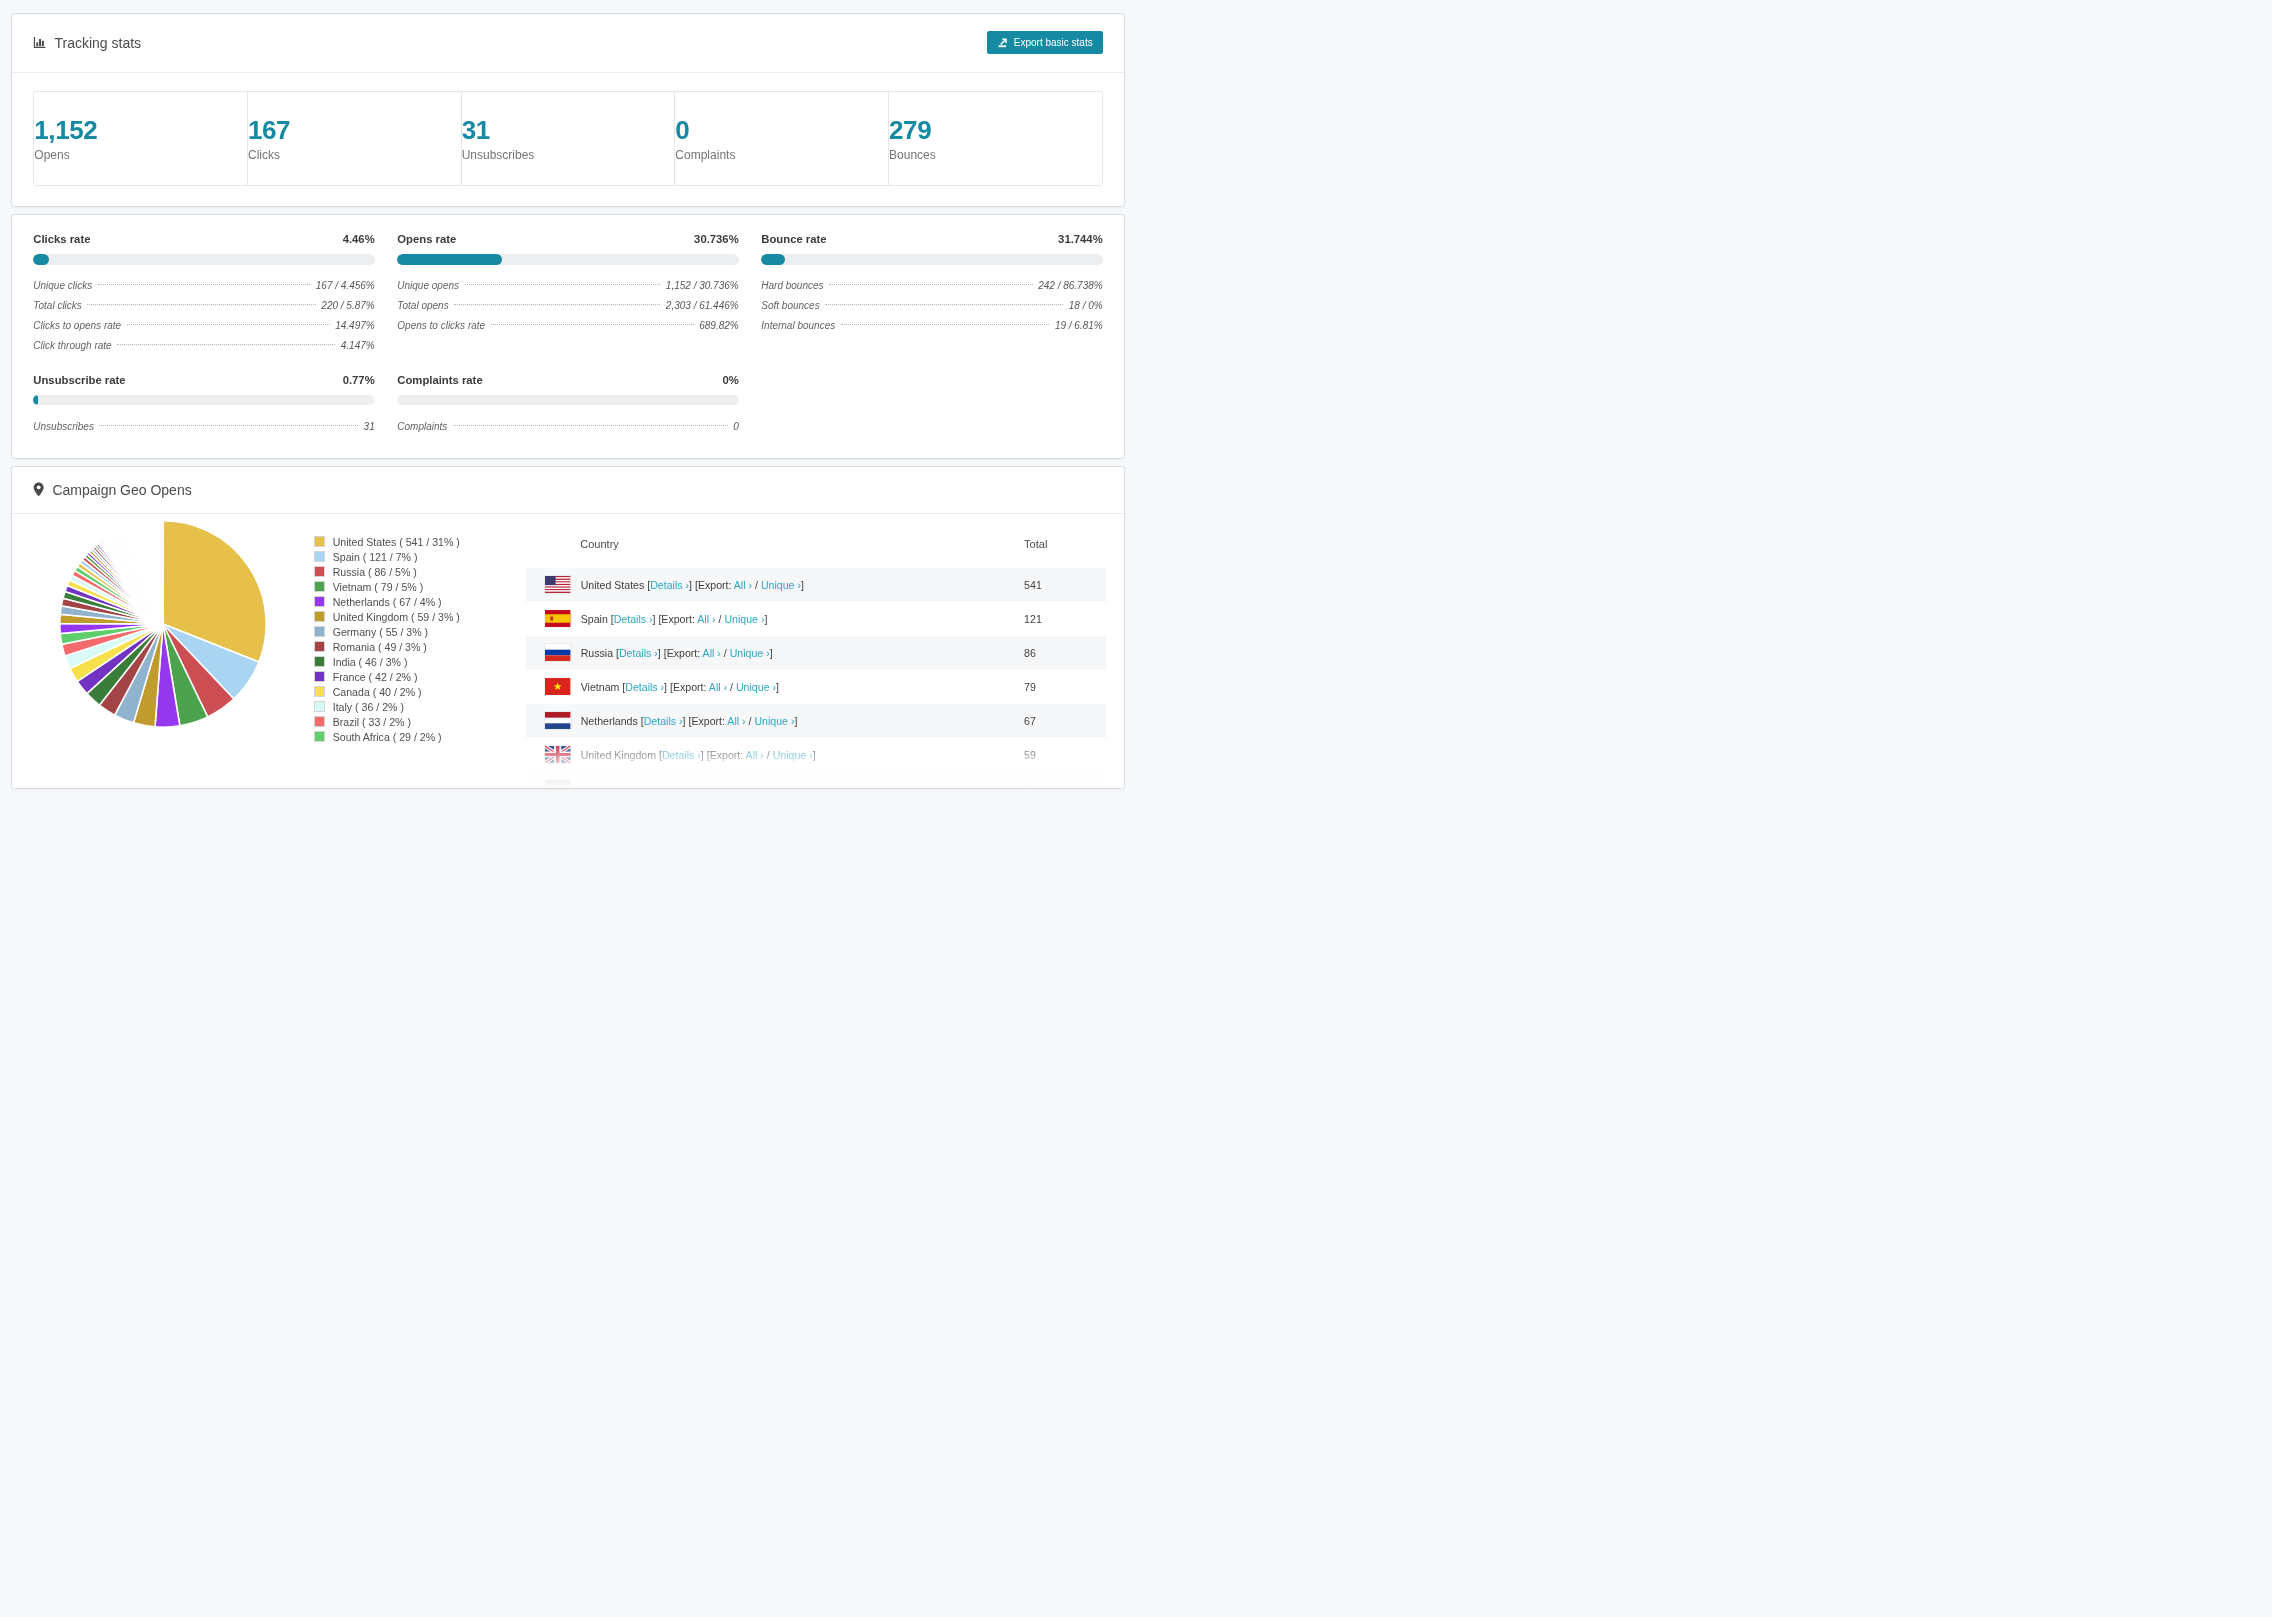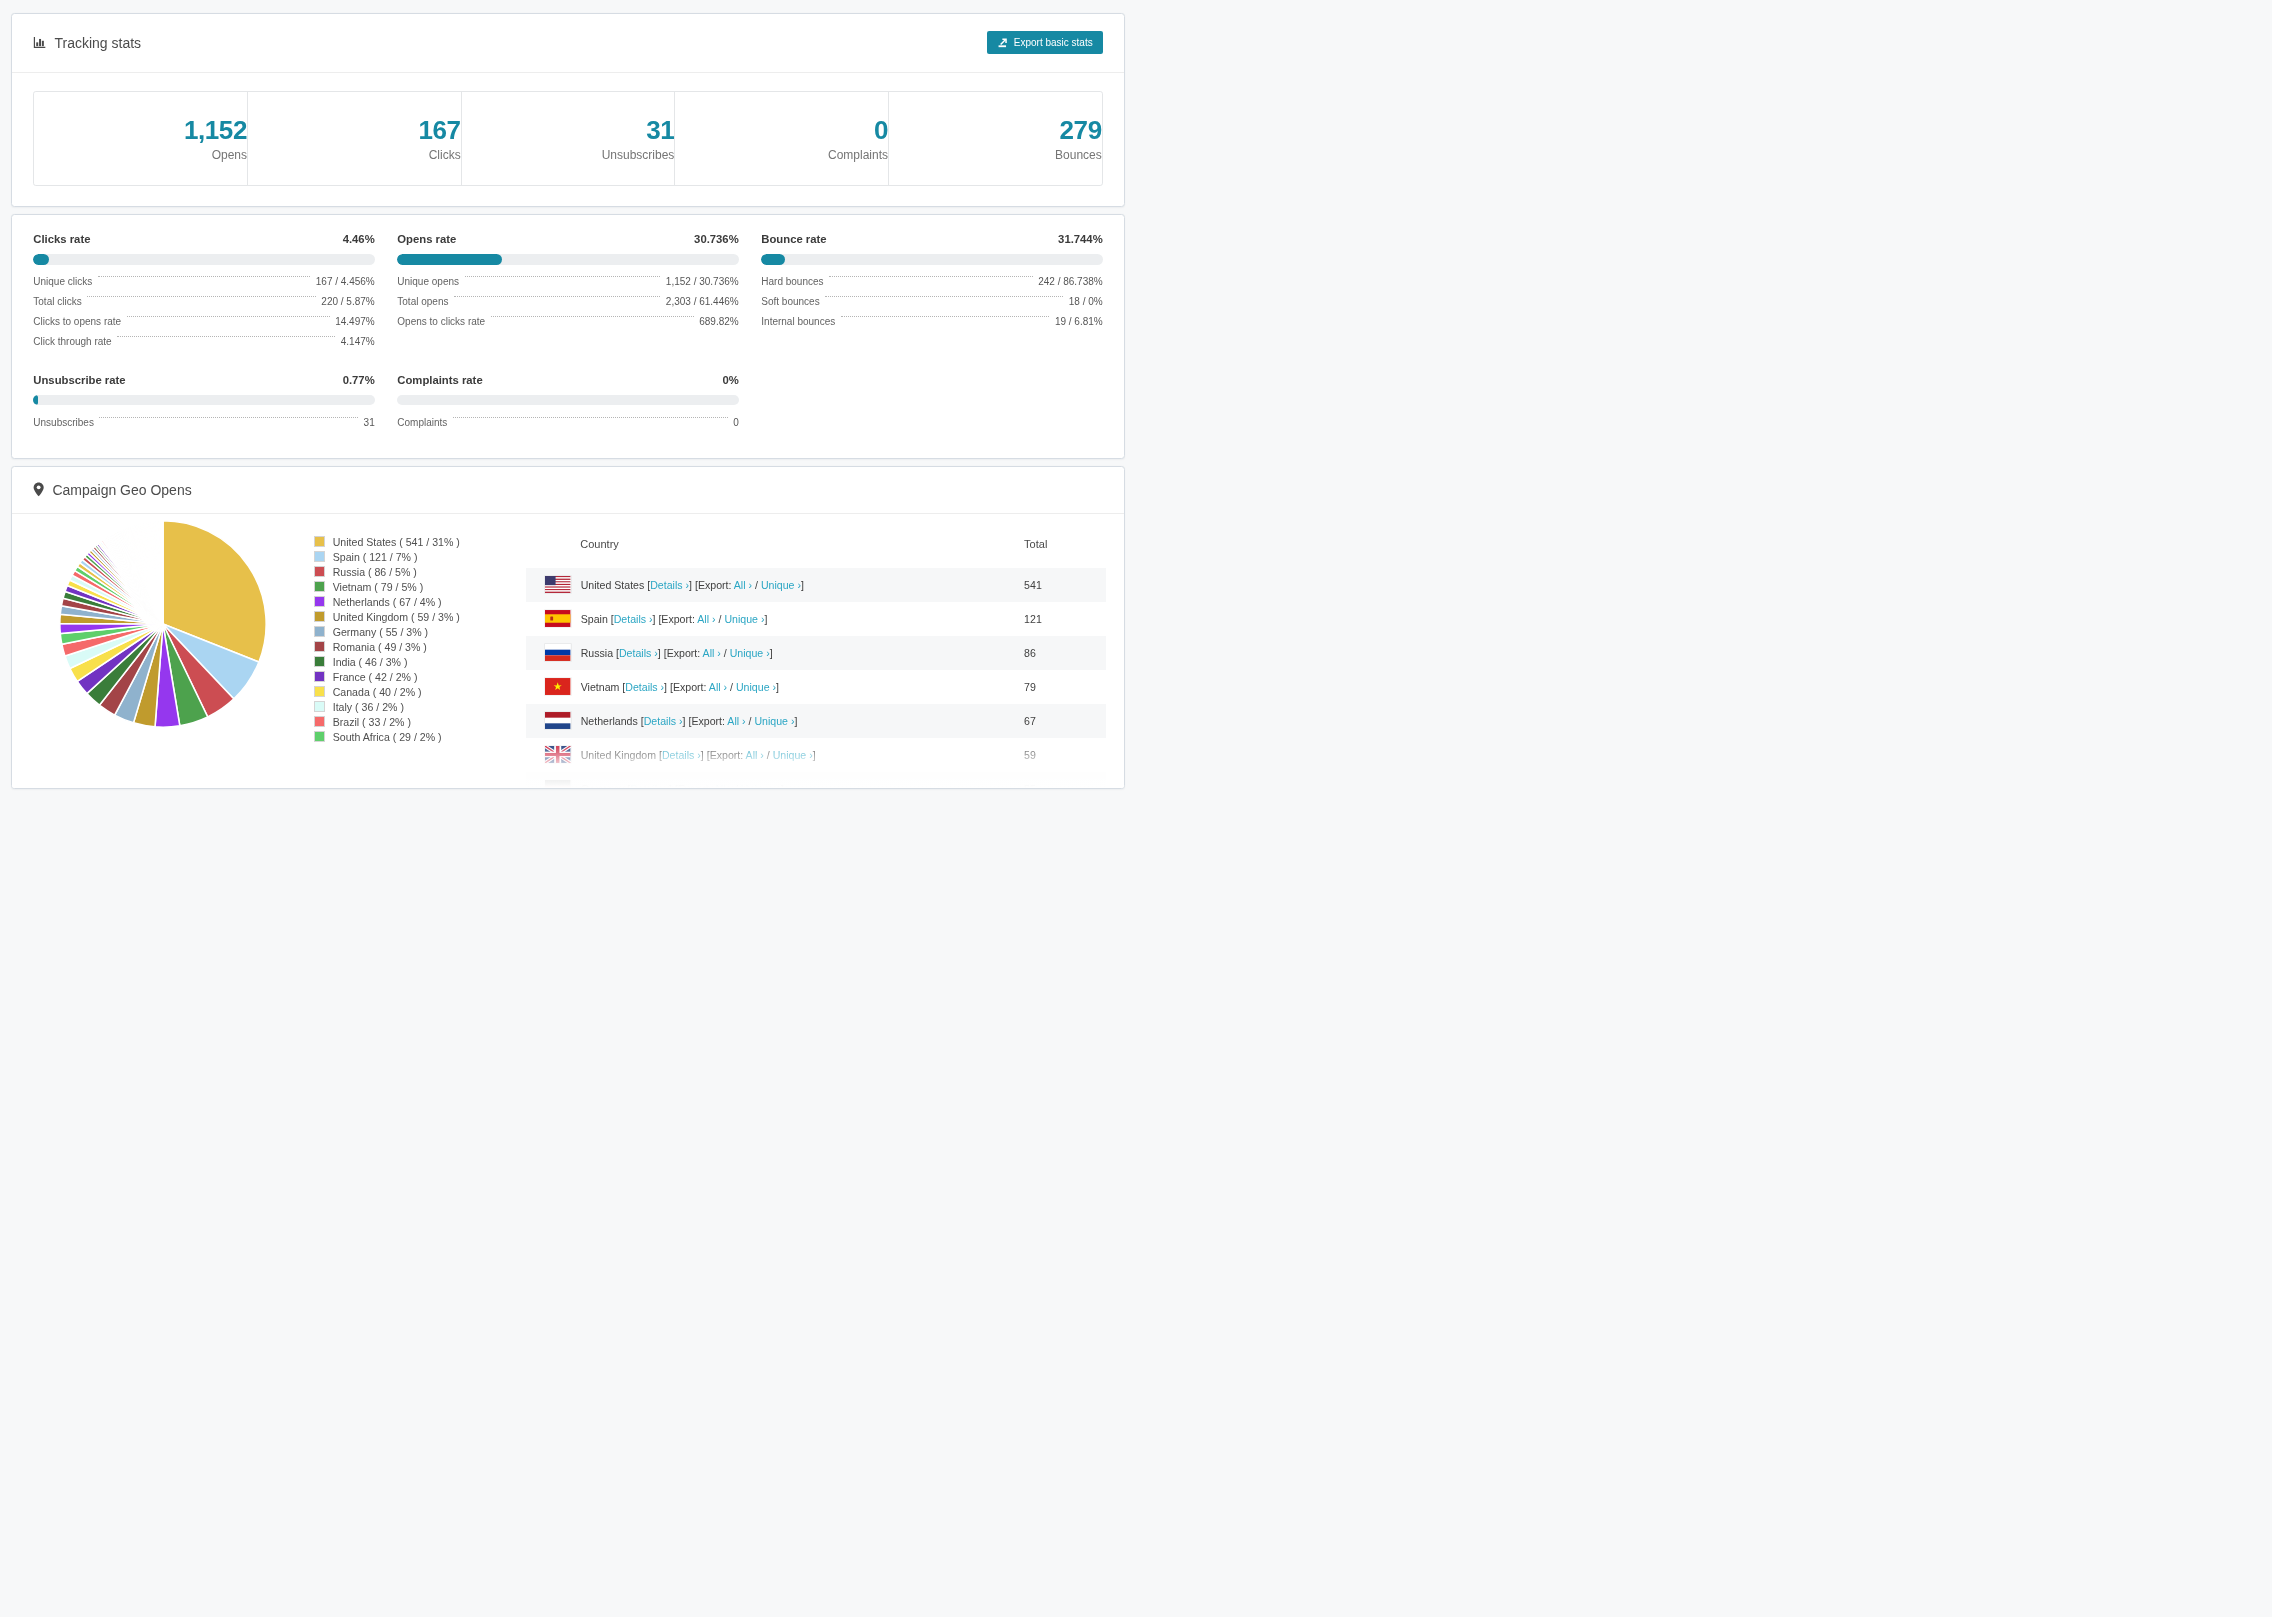--- a/index.html
+++ b/index.html
@@ -31,35 +31,35 @@
     display:flex; align-items:center; gap:5.6px;
     background:var(--accent); color:#fff; border:none; border-radius:2.1px;
     font-family:Liberation Sans, sans-serif; font-size:10px; padding:5.6px 10px; cursor:pointer;
   }
 
   
   .stats-row {
     display:flex; margin:18.4px 21px 20px 21px;
     border:0.7px solid #e4e6e8; border-radius:2.8px; height:95px; background:#fff;
   }
-  .stat { flex:1; display:flex; flex-direction:column; align-items:flex-end; justify-content:center; border-right:0.7px solid #e4e6e8; }
+  .stat { flex:1; display:flex; flex-direction:column; align-items:flex-start; justify-content:center; border-right:0.7px solid #e4e6e8; }
   .stat:last-child { border-right:none; }
   .stat-value { font-size:26px; font-weight:700; color:var(--accent); letter-spacing:-0.4px; }
   .stat-label { font-size:12px; color:#757575; margin-top:2.1px; }
 
   
   .card-rates { padding:18.4px 21px 21px 21px; }
   .rates-grid { display:grid; grid-template-columns:repeat(3,1fr); column-gap:22.6px; row-gap:18.4px; }
   .rate-head { display:flex; justify-content:space-between; align-items:baseline; }
   .rate-title { font-size:11.3px; font-weight:700; color:#3b3b3b; }
   .rate-value { font-size:11.3px; font-weight:700; color:#3b3b3b; }
   .bar-track { margin-top:8.5px; height:10.6px; background:var(--track); border-radius:5.6px; overflow:hidden; }
   .bar-fill  { height:100%; background:var(--accent); border-radius:5.6px; }
   .rate-rows { margin-top:11.3px; }
-  .d-row { display:flex; align-items:flex-start; height:20px; font-size:10px; color:#636363; }
+  .d-row { display:flex; align-items:center; height:20px; font-size:10px; color:#636363;font-style:italic; }
   .d-leader { flex:1; border-bottom:0.7px dotted #b5b5b5; margin:0 5.6px 2.8px 5.6px; }
   .d-val { color:#565656; white-space:nowrap; }
 
   
   .card-geo { position:relative; height:323px; overflow:hidden; margin-bottom:0; }
   .geo-content { display:flex; align-items:flex-start; }
   .pie-wrap { flex:0 0 212px; margin:4.2px 0 0 45px; }
   .legend { list-style:none; flex:0 0 198px; margin-left:45px; padding-top:22.6px; }
   .legend li { display:flex; align-items:flex-start; height:15px; font-size:10.6px; color:#4f4f4f; }
   .swatch { width:10.6px; height:10.6px; border:0.7px solid #d4d4d4; margin-right:7.8px; flex:0 0 10.6px; }

